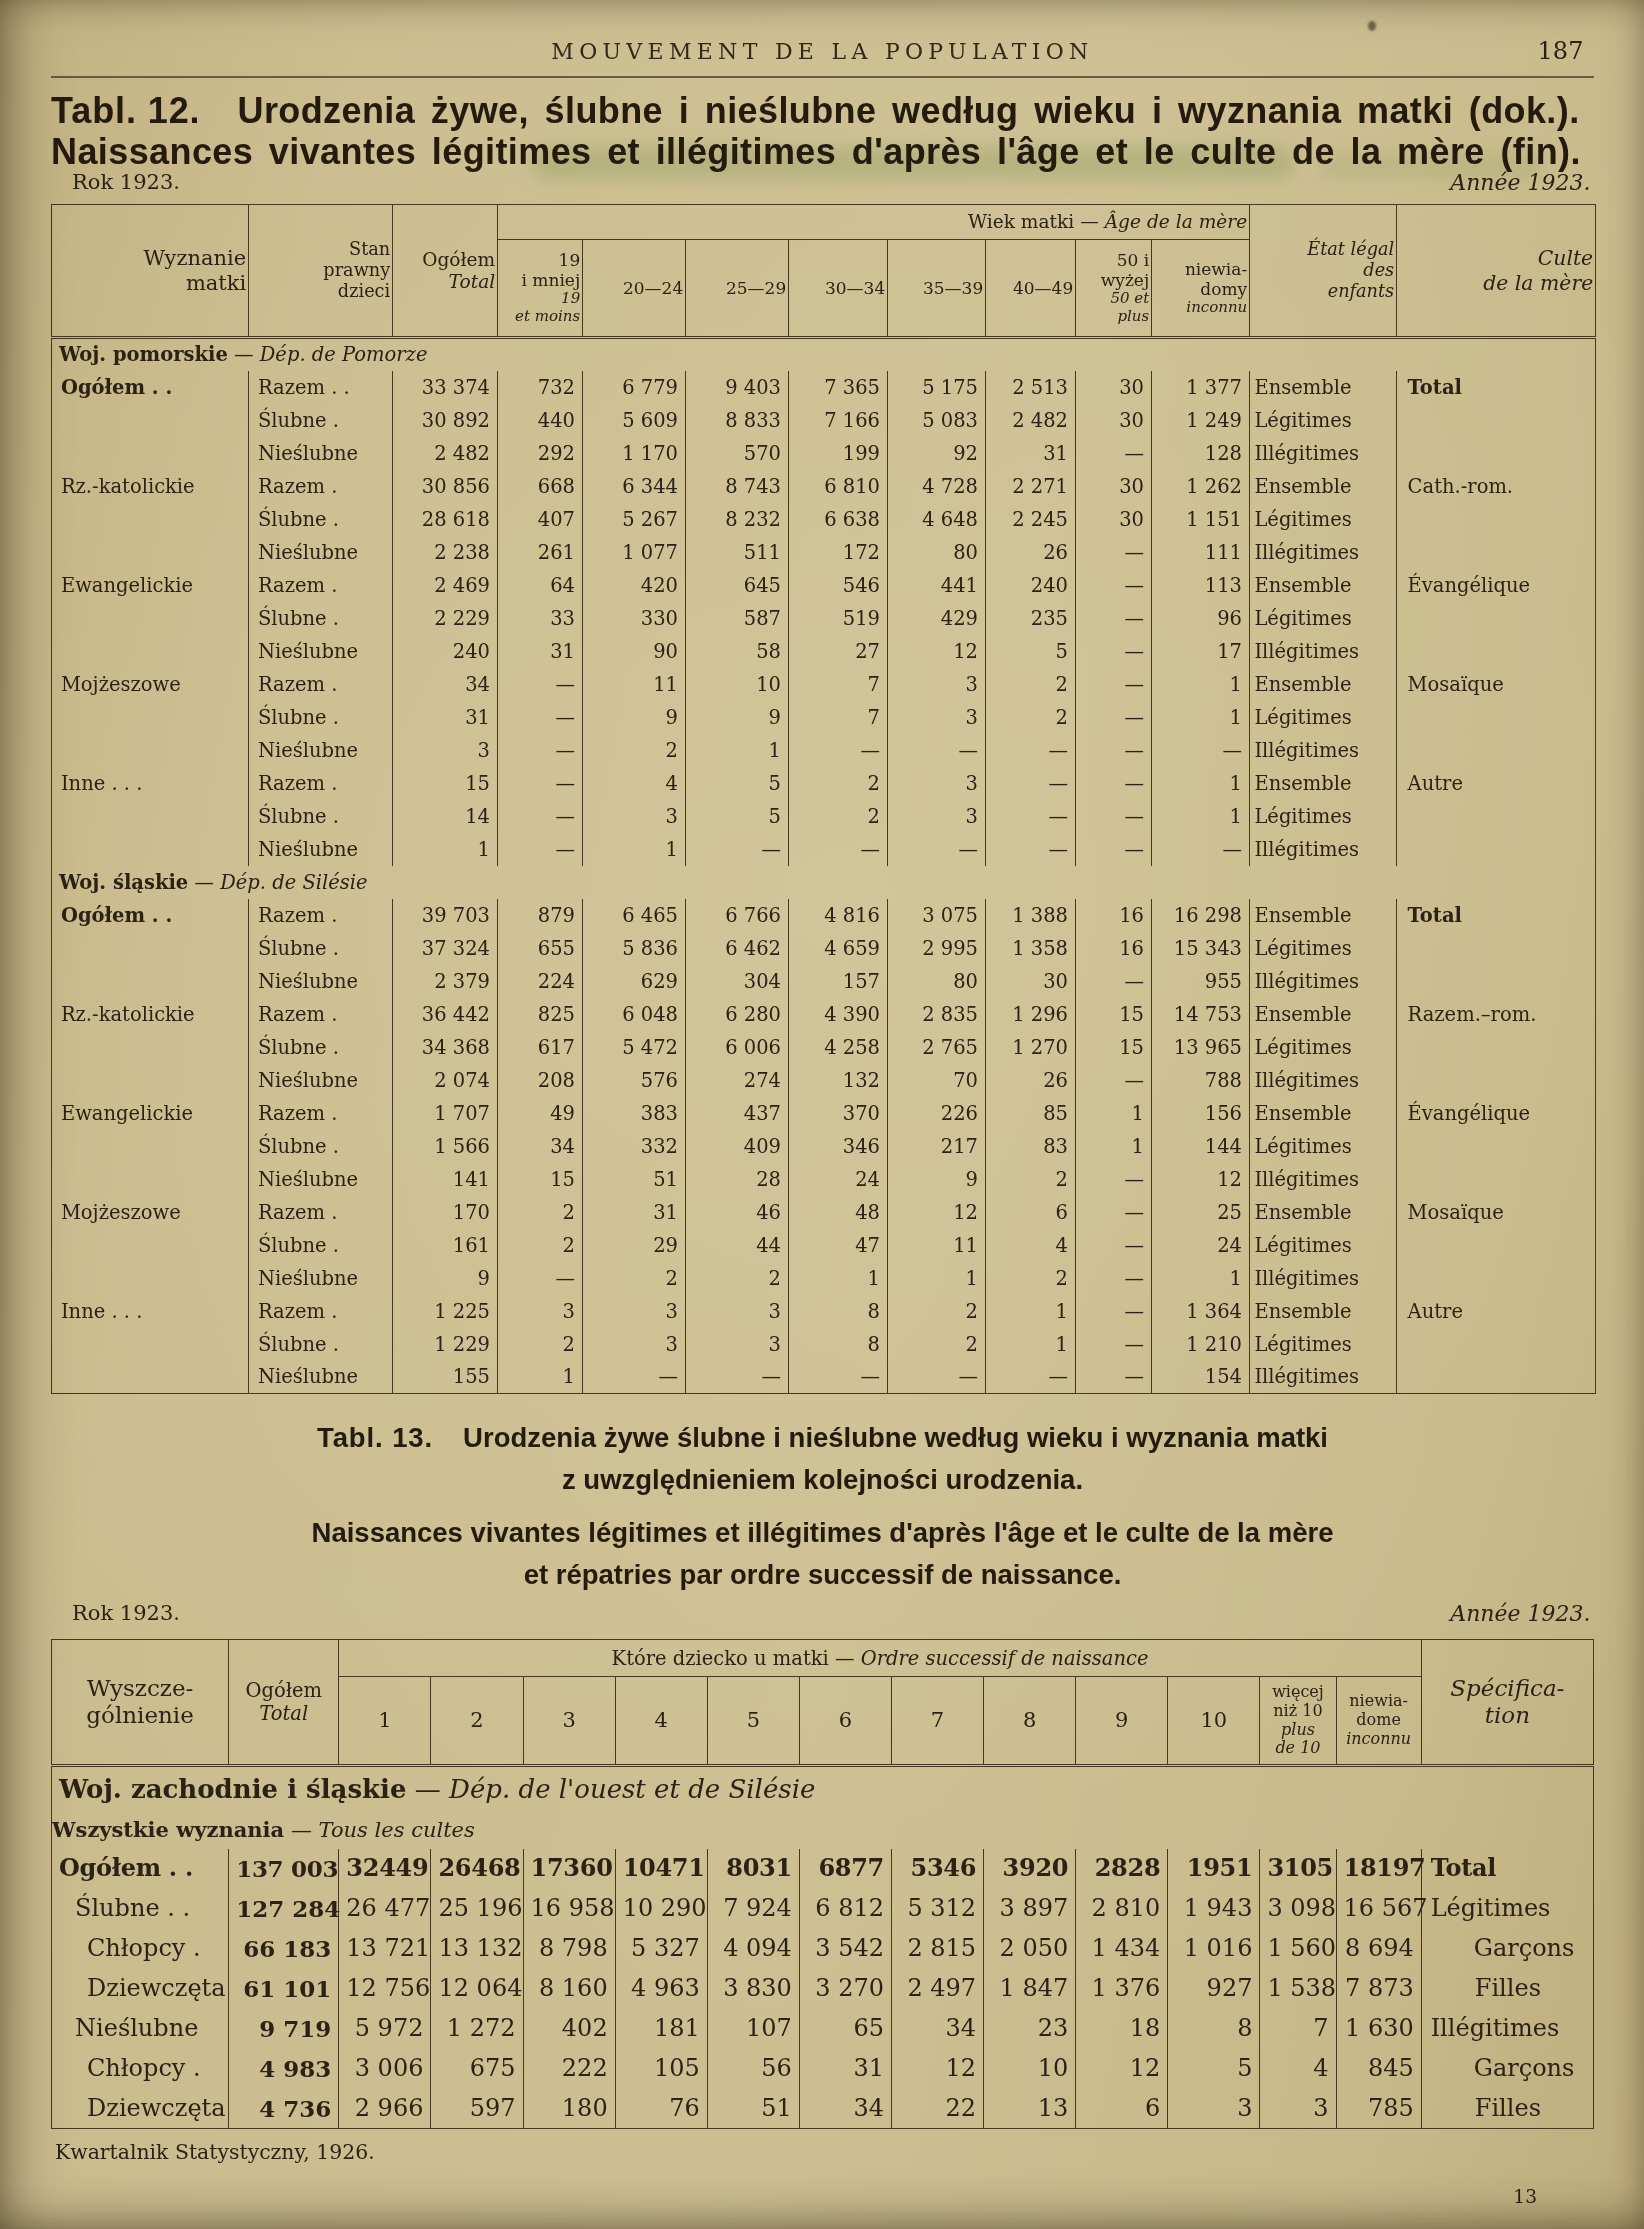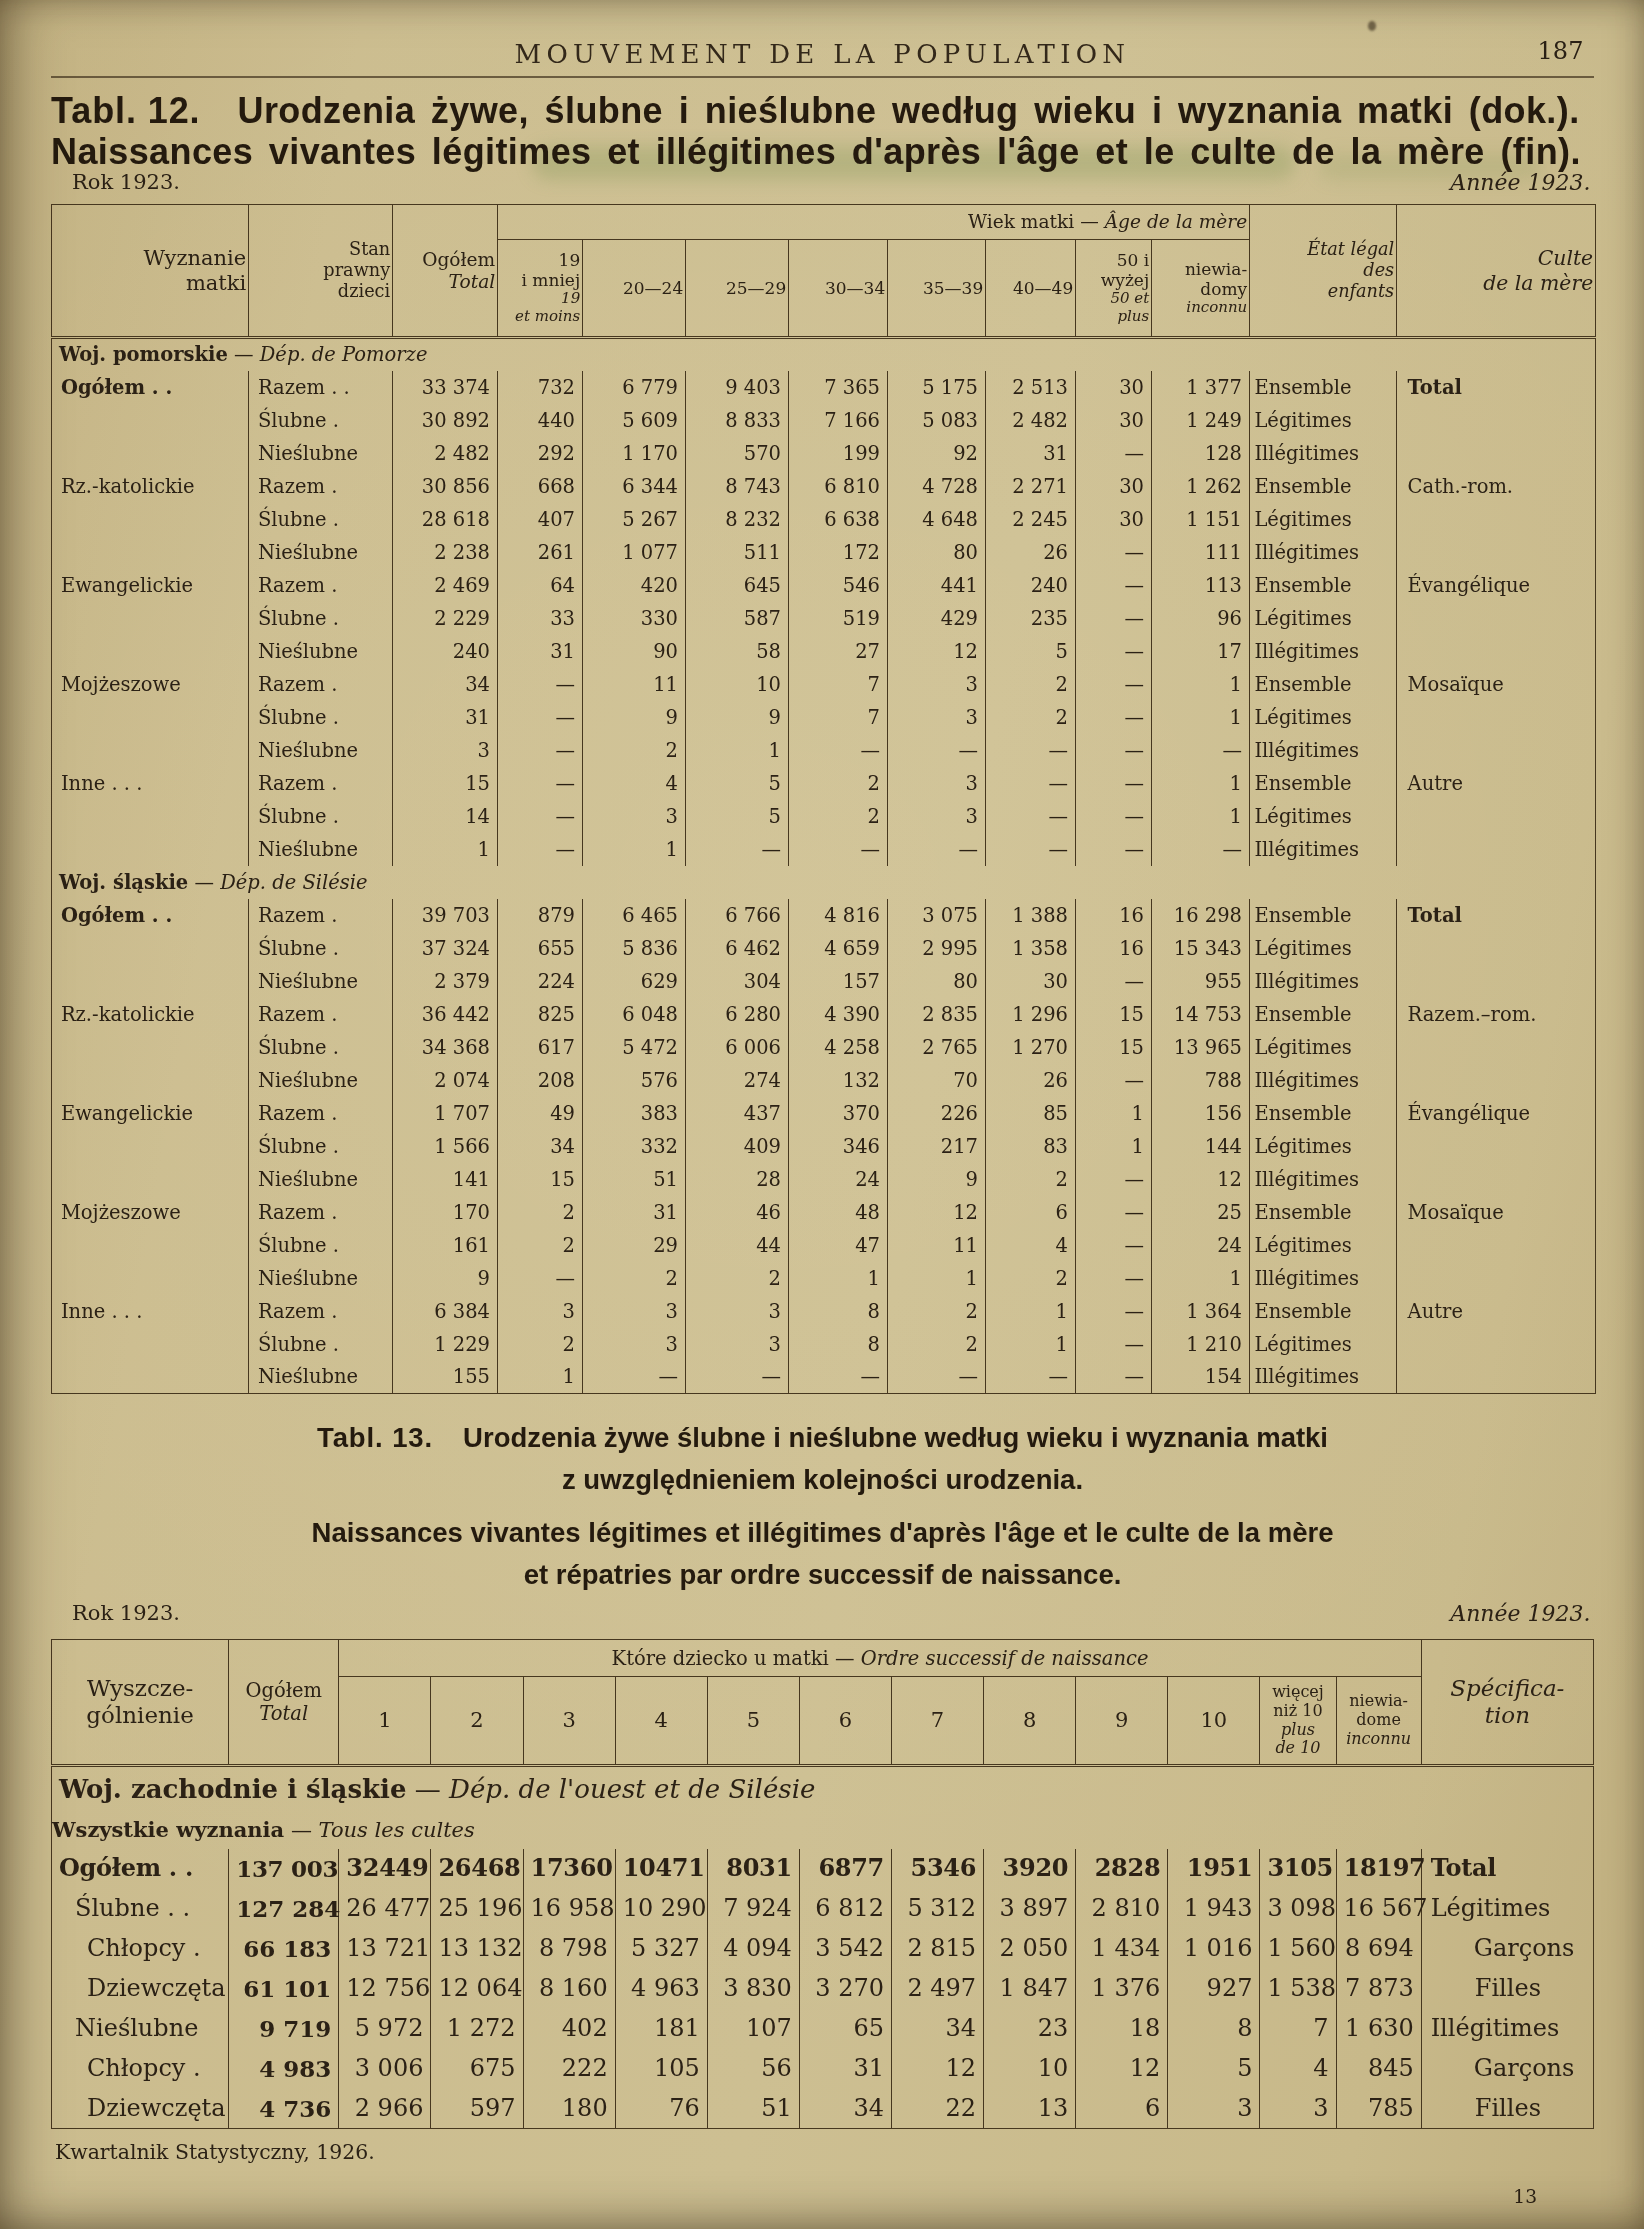--- a/index.html
+++ b/index.html
@@ -13,21 +13,21 @@
     box-shadow:inset 28px 0 58px -22px rgba(45,32,12,.5),
                inset -19.5px 0 43px -23px rgba(45,32,12,.35),
                inset 0 -28px 51px -26.6px rgba(45,32,12,.42),
                inset 0 16px 37px -25px rgba(45,32,12,.32);}
   .smudge{position:absolute;border-radius:17.7px;pointer-events:none}
   .s1{left:532px;top:146px;width:763px;height:34px;background:rgba(126,150,84,.30);filter:blur(8px)}
   .s2{left:1319px;top:153px;width:222px;height:26.6px;background:rgba(126,150,84,.18);filter:blur(8px)}
   .speck{position:absolute;left:1368px;top:21px;width:8px;height:9.8px;background:rgba(40,30,15,.55);border-radius:50%;filter:blur(0.9px)}
 
   .runhead{position:absolute;left:51px;top:39px;width:1543px;text-align:center}
-  .rh-title{font-size:26px;letter-spacing:5.3px;color:#33281a}
+  .rh-title{font-size:22px;letter-spacing:5.3px;color:#33281a}
   .rh-num{position:absolute;right:10.6px;top:-1.8px;font-size:24px}
   .headrule{position:absolute;left:51px;top:76px;width:1543px;height:1.8px;background:#4a3b24;opacity:.75}
 
   .sans{font-family:"Liberation Sans","DejaVu Sans",sans-serif}
   .t12-titles{position:absolute;left:51px;top:90px;width:1543px;font-weight:700;font-size:36px;color:#241a0e}
   .title-line{line-height:41px;white-space:nowrap}
   .t-label{margin-right:37px;letter-spacing:0.9px}
   .t-text{letter-spacing:0.4px;word-spacing:5.3px}
   .title-line.fr{word-spacing:6.2px}
 
@@ -608,21 +608,21 @@
           <td class="c-num">1</td>
           <td class="c-num">2</td>
           <td class="c-num">—</td>
           <td class="c-num">1</td>
           <td class="c-etat">Illégitimes</td>
           <td class="c-culte"></td>
         </tr>
         <tr class="data-row">
           <td class="c-group">Inne . . .</td>
           <td class="c-status">Razem .</td>
-          <td class="c-num">6 384</td>
+          <td class="c-num">1 225</td>
           <td class="c-num">3</td>
           <td class="c-num">3</td>
           <td class="c-num">3</td>
           <td class="c-num">8</td>
           <td class="c-num">2</td>
           <td class="c-num">1</td>
           <td class="c-num">—</td>
           <td class="c-num">1 364</td>
           <td class="c-etat">Ensemble</td>
           <td class="c-culte">Autre</td>

